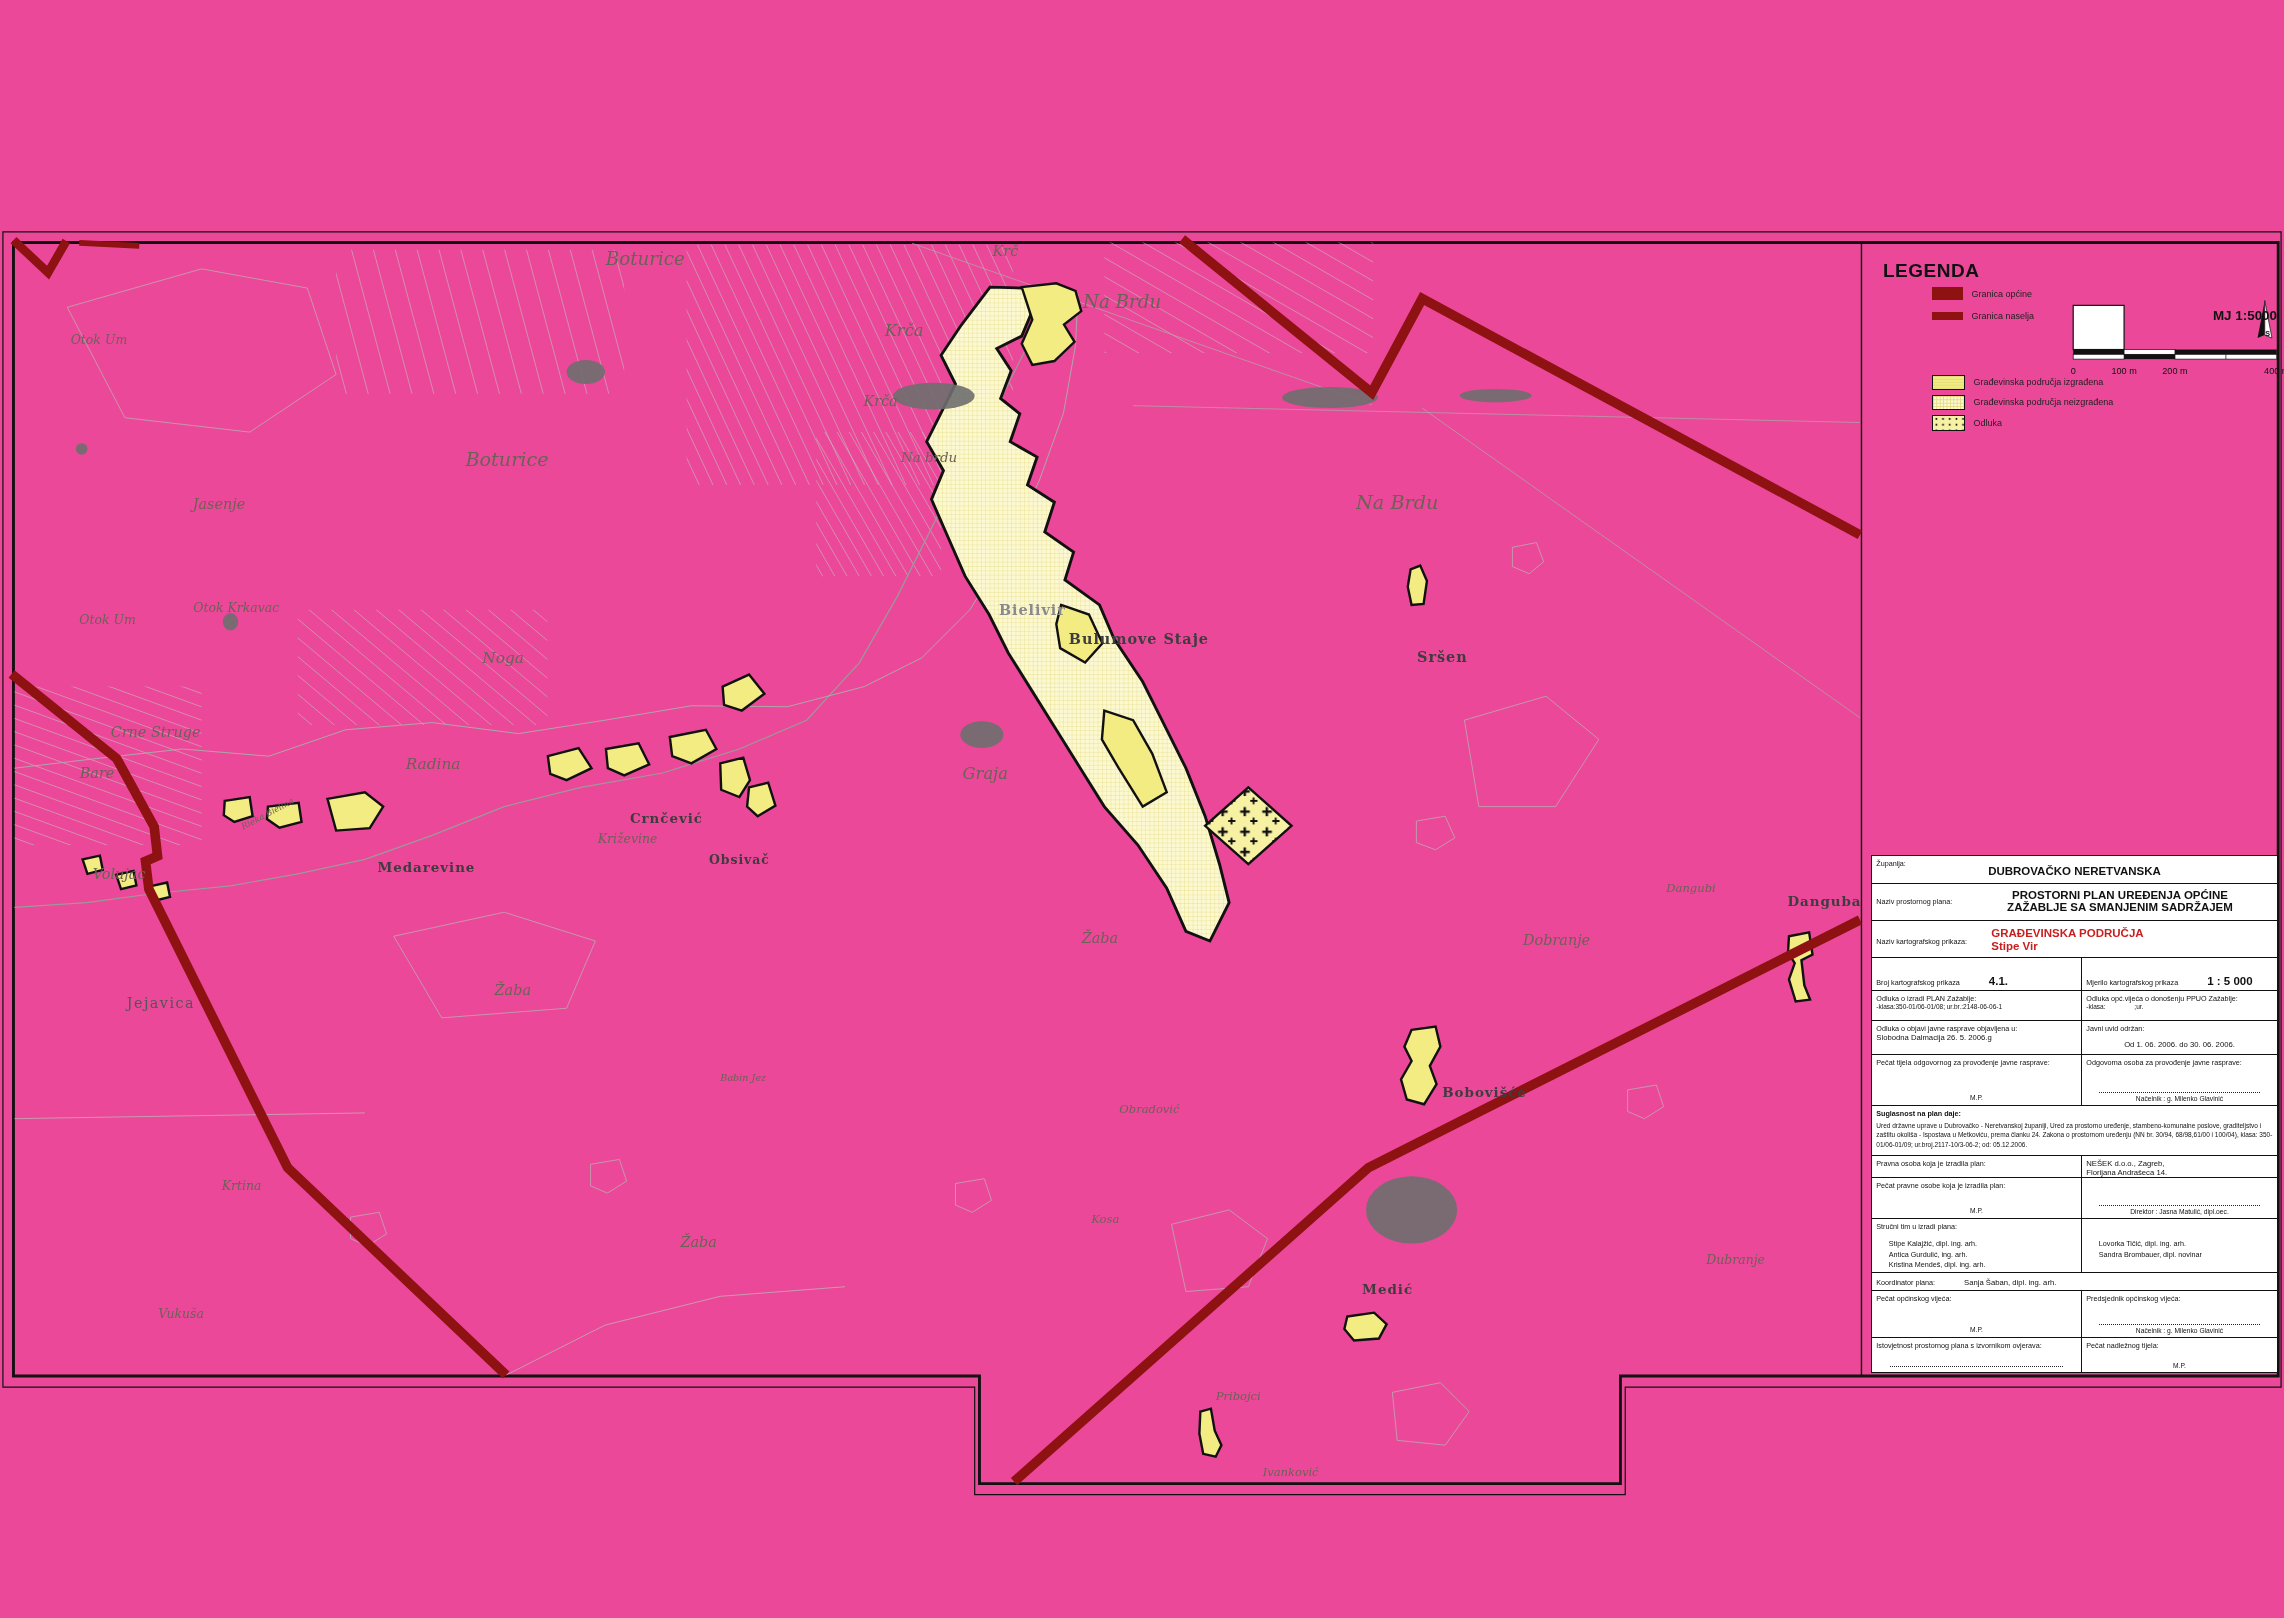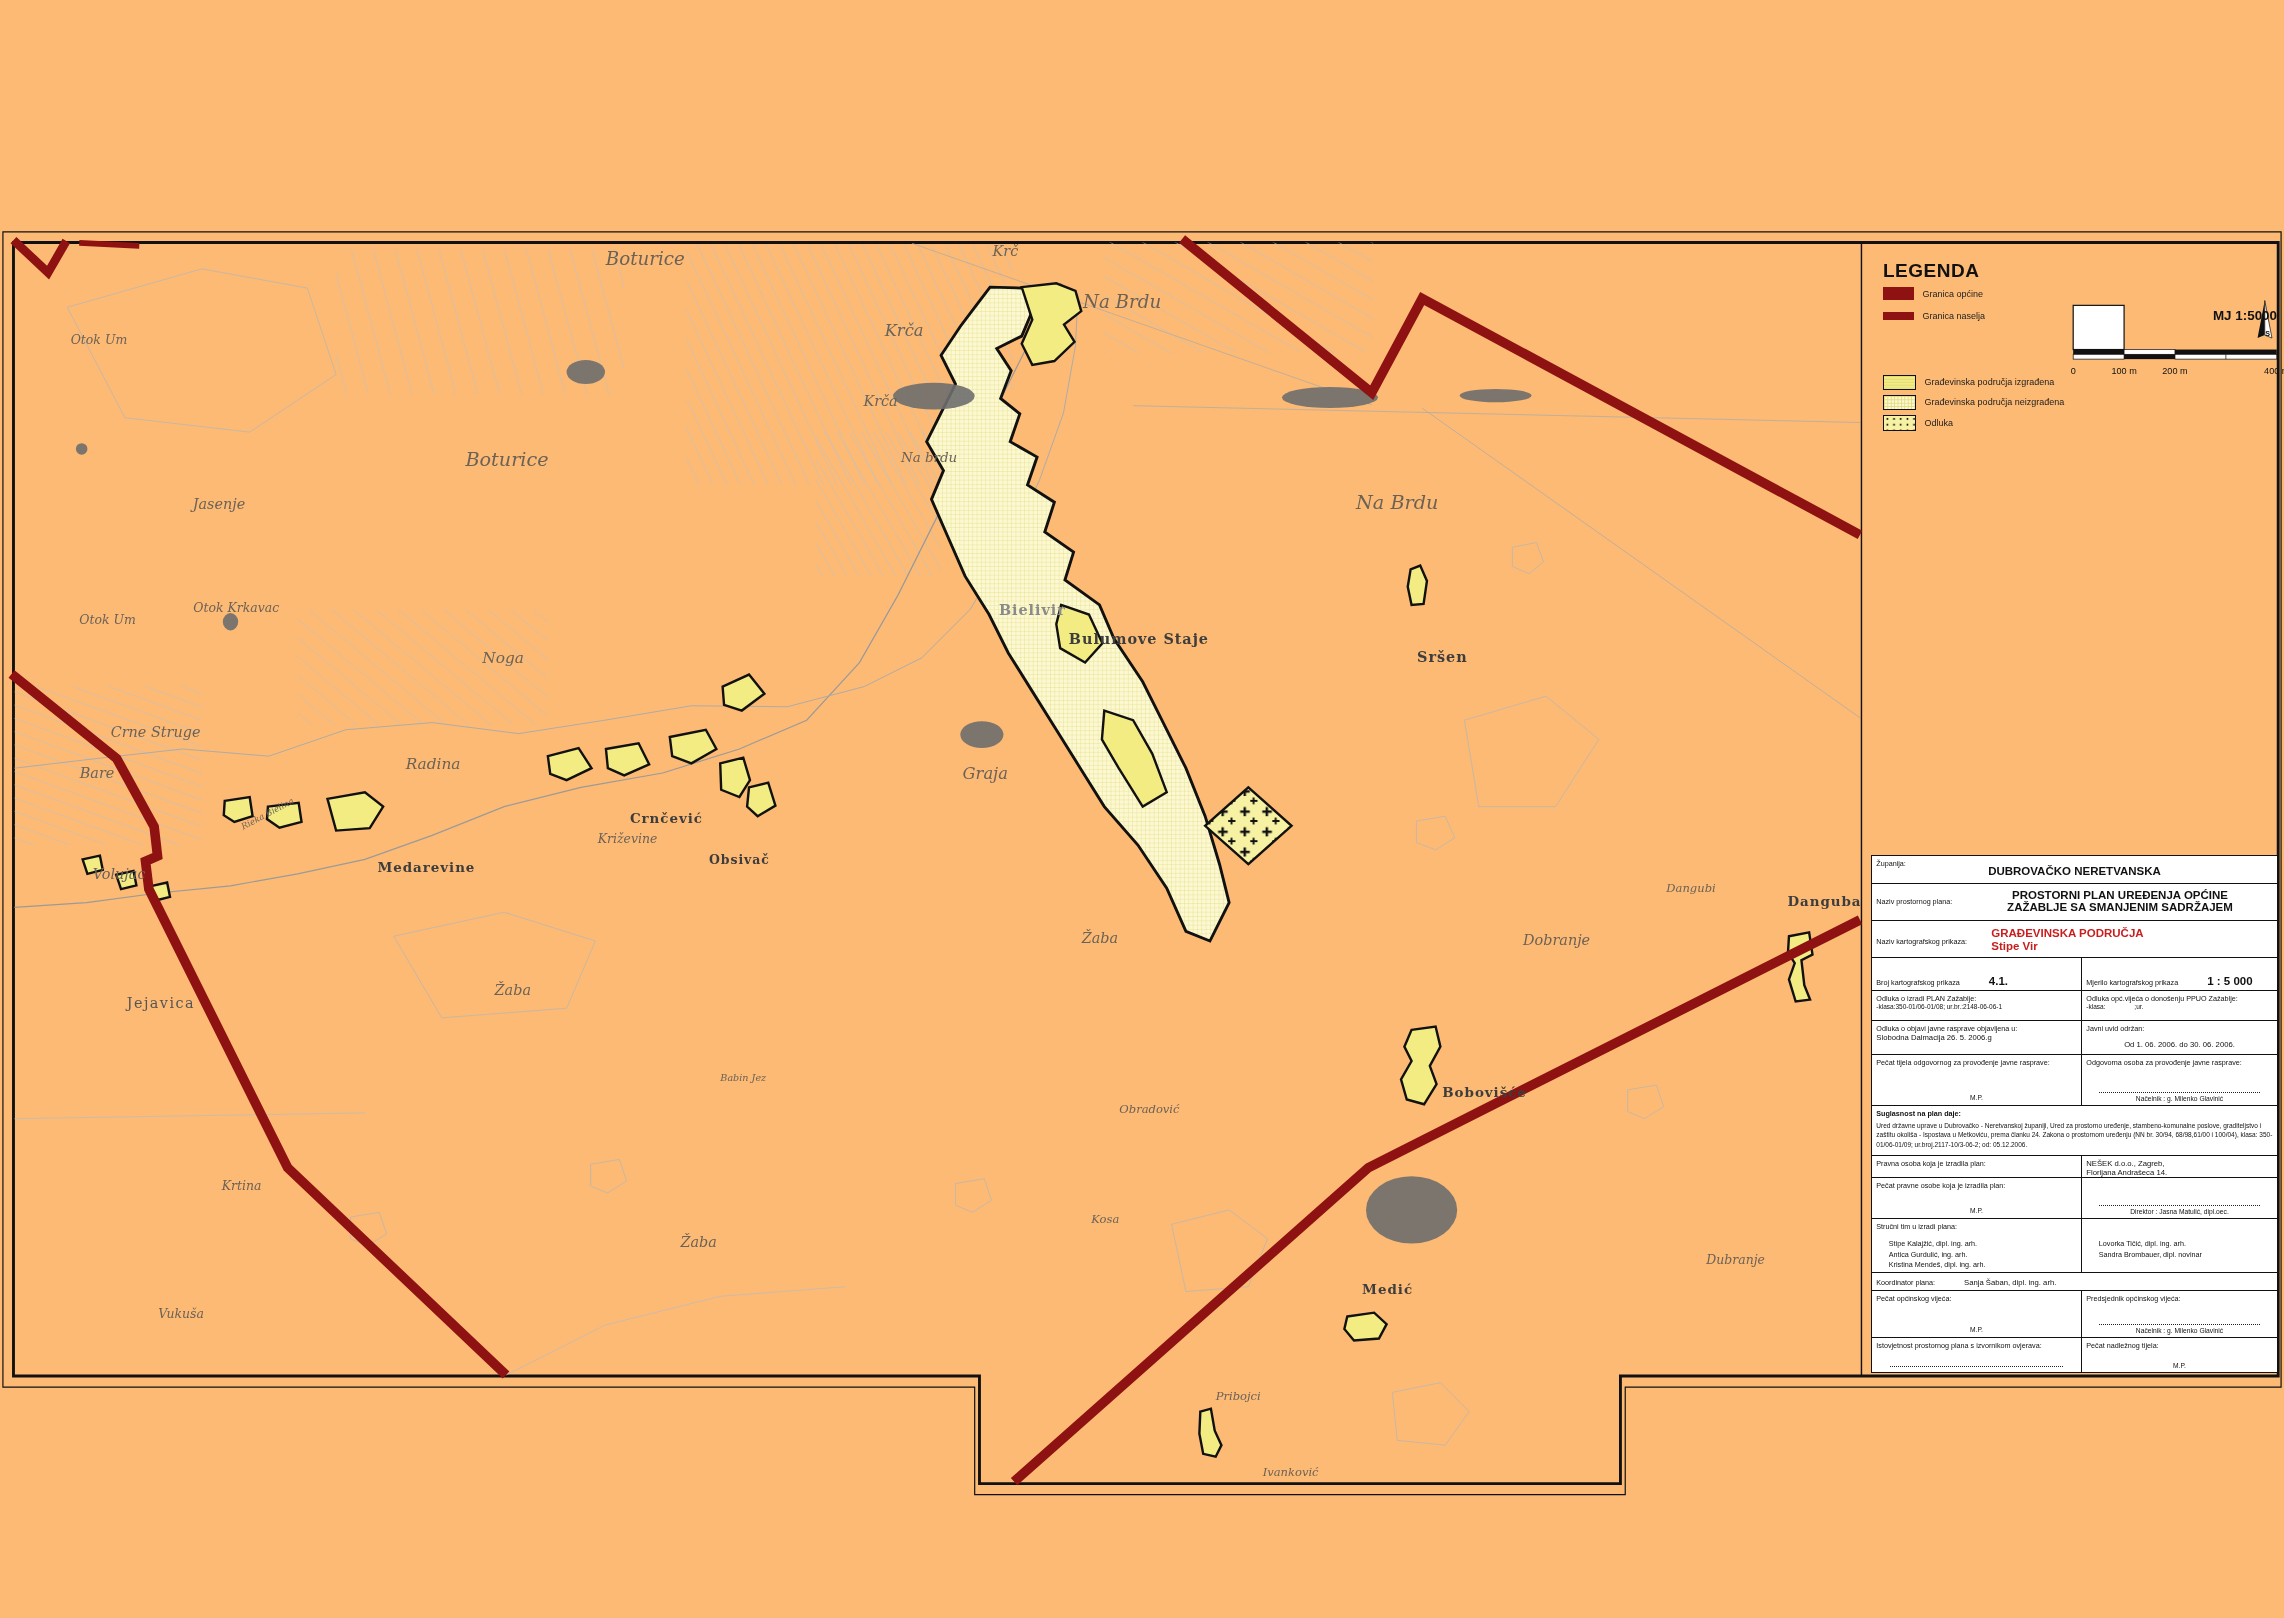--- a/index.html
+++ b/index.html
@@ -1,24 +1,24 @@
 <!DOCTYPE html>
 <html style="font-size:7.7px"><head>
 <meta charset="utf-8">
 <style>
   html,body{margin:0;padding:0;background:#ffffff;}
   body{width:2284px;height:1618px;position:relative;overflow:hidden;
        font-family:"Liberation Sans", sans-serif;color:#111;}
-  #sheet{position:absolute;left:0;top:0;width:2284px;height:1618px;background:#fdba74;}
+  #sheet{position:absolute;left:0;top:0;width:2284px;height:1618px;background:#ec4899;}
   svg{position:absolute;left:0;top:0;}
 
   
   .legend-title{position:absolute;left:1883px;top:260px;font-size:19px;font-weight:bold;letter-spacing:0.5px;}
   .legend-scale{position:absolute;left:2151px;top:262px;width:126px;text-align:right;font-size:13.4px;font-weight:bold;margin-top:46px;}
-  .leg-item{position:absolute;left:1883px;display:flex;align-items:center;gap:8.6px;}
+  .leg-item{position:absolute;left:1932px;display:flex;align-items:center;gap:8.6px;}
   .leg-sw{display:inline-block;width:31px;flex:0 0 31px;}
   .sw-opcine{height:13.4px;background:#8E1212;}
   .sw-naselja{height:8.6px;background:#8E1212;}
   .sw-izgradena{height:12.5px;background:#F2EC83;border:1.4px solid #111;background-image:linear-gradient(#00000012 0.5px,transparent 0.5px);background-size:2.9px 2.9px;}
   .sw-neizgradena{height:12.5px;border:1.4px solid #111;background-color:#FBF8D2;
       background-image:linear-gradient(#E3DB7E 0.5px,transparent 0.5px),linear-gradient(90deg,#E3DB7E 0.5px,transparent 0.5px);
       background-size:3.4px 3.4px;}
   .sw-groblje{height:14.4px;border:1.4px solid #111;background-color:#F6F1A3;
       background-image:radial-gradient(#111 22%,transparent 24%);background-size:6.7px 5.8px;}
   .leg-label{font-size:9px;color:#222;white-space:nowrap;}

